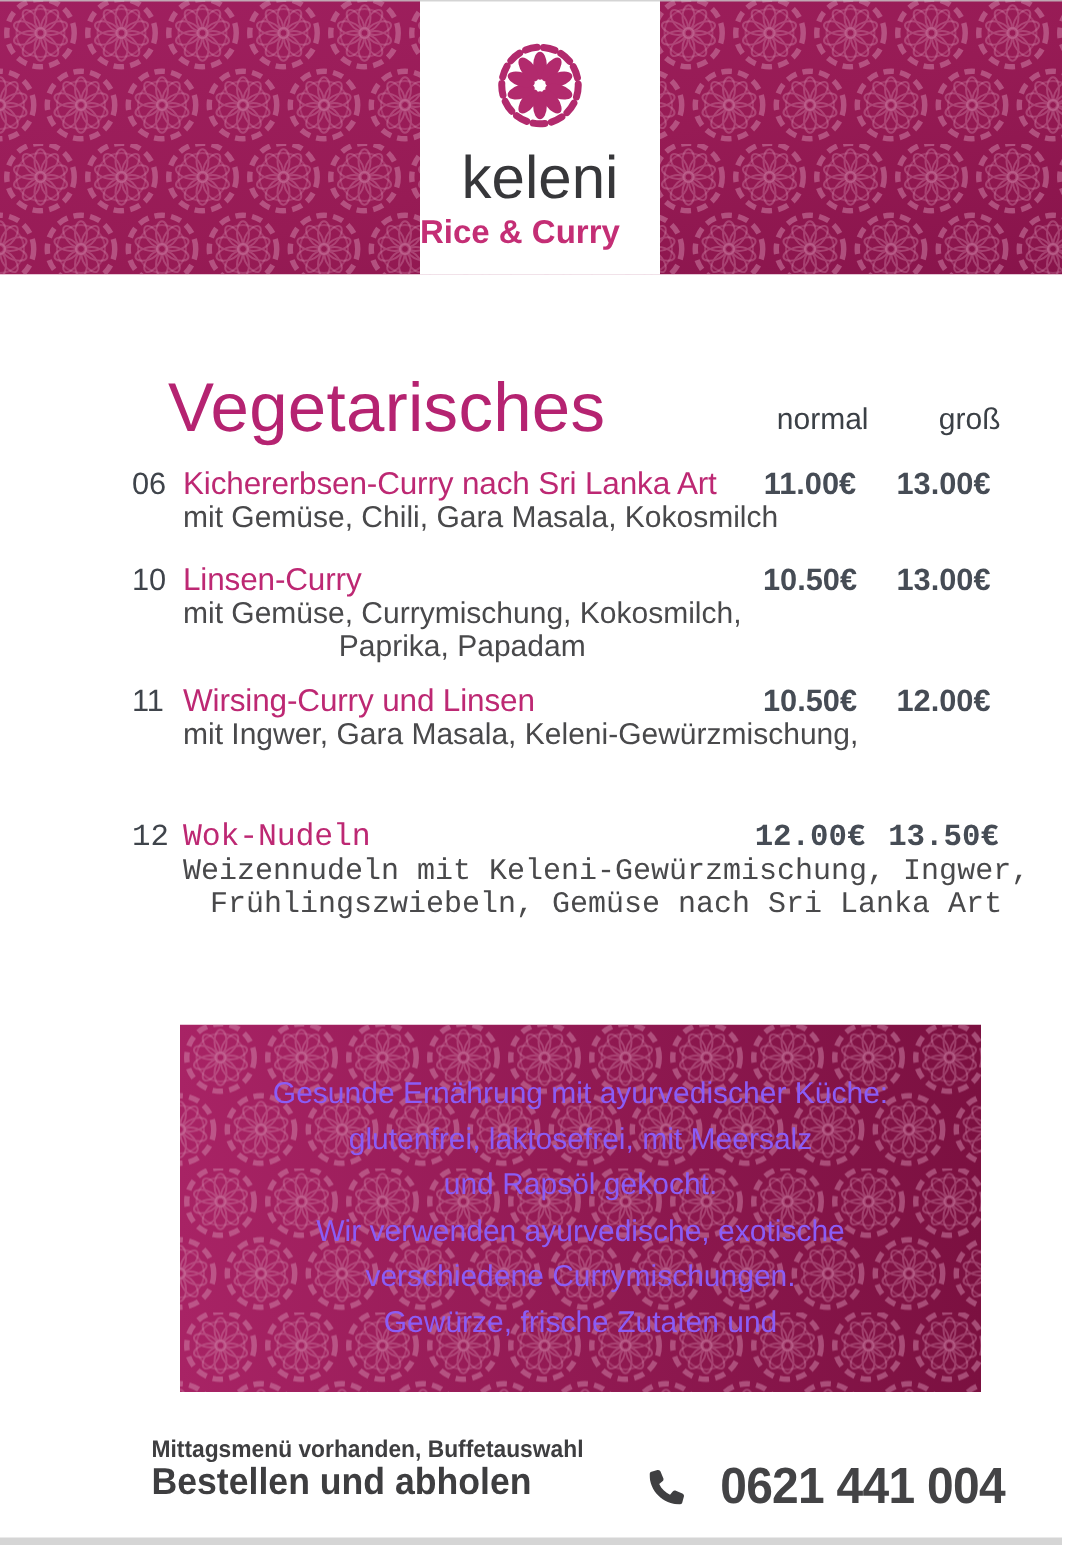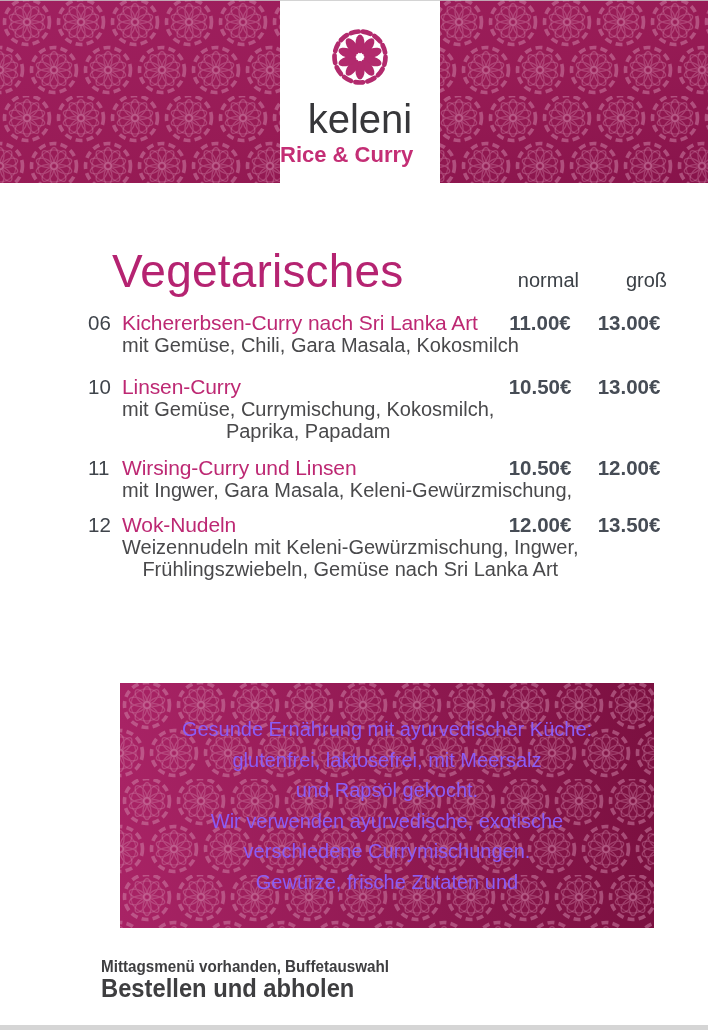--- a/index.html
+++ b/index.html
@@ -18,21 +18,21 @@
               font-size:22px;line-height:26px;font-weight:600;color:#c42e75;}
 
   
   .menu-heading{position:absolute;left:112px;top:251px;font-size:46px;line-height:40px;
                 font-weight:500;color:#b52371;letter-spacing:.2px;}
   .col-head{position:absolute;top:268px;width:90px;text-align:right;
             font-size:20px;line-height:24px;color:#3b4046;}
   .col-normal{left:489px;} .col-gross{left:577px;}
 
   .menu-item{position:absolute;left:0;width:726px;height:70px;}
-  .mi-0{top:310px;} .mi-1{top:374px;} .mi-2{top:455px;} .mi-3{top:512px;}
+  .mi-0{top:310px;} .mi-1{top:374px;} .mi-2{top:455px;} .mi-3{top:546px;font-family:Liberation Mono, monospace;}
   .item-number{position:absolute;left:88px;top:0;font-size:20.5px;line-height:26px;color:#3f444b;}
   .item-name{position:absolute;left:122px;top:0;font-size:21px;line-height:26px;font-weight:500;
              color:#bd2873;white-space:nowrap;letter-spacing:-0.1px;}
   .item-desc{position:absolute;left:122px;top:25px;font-size:20px;line-height:21.5px;color:#49494b;text-align:center;}
   .item-desc div{white-space:nowrap;}
   .price{position:absolute;top:0;width:88px;text-align:center;font-size:20.5px;line-height:26px;
          font-weight:700;color:#464c55;}
   .price-normal{left:496px;} .price-gross{left:585px;}
 
   
@@ -205,15 +205,21 @@
       <div>verschiedene Currymischungen.</div>
       <div>Gewürze, frische Zutaten und</div>
     </div>
   </div>
 
   <div class="footer-left">
     <div class="f-line1">Mittagsmenü vorhanden, Buffetauswahl</div>
     <div class="f-line2">Bestellen und abholen</div>
   </div>
 
+  <div class="phone">
+    <svg class="phone-icon" viewBox="0 0 512 512">
+      <path fill="#3f3f41" d="M164.9 24.6c-7.7-18.6-28-28.5-47.4-23.2l-88 24C12.1 30.2 0 46 0 64C0 311.4 200.6 512 448 512c18 0 33.8-12.1 38.6-29.5l24-88c5.3-19.4-4.6-39.7-23.2-47.4l-96-40c-16.3-6.8-35.2-2.1-46.3 11.6L304.7 368C234.3 334.7 177.3 277.7 144 207.3L193.3 167c13.7-11.2 18.4-30 11.6-46.3l-40-96z"></path>
+    </svg>
+    <div class="phone-number">0621 441 004</div>
+  </div>
 
   <div class="bottom-bar"></div>
 </div>
 
 </body></html>

